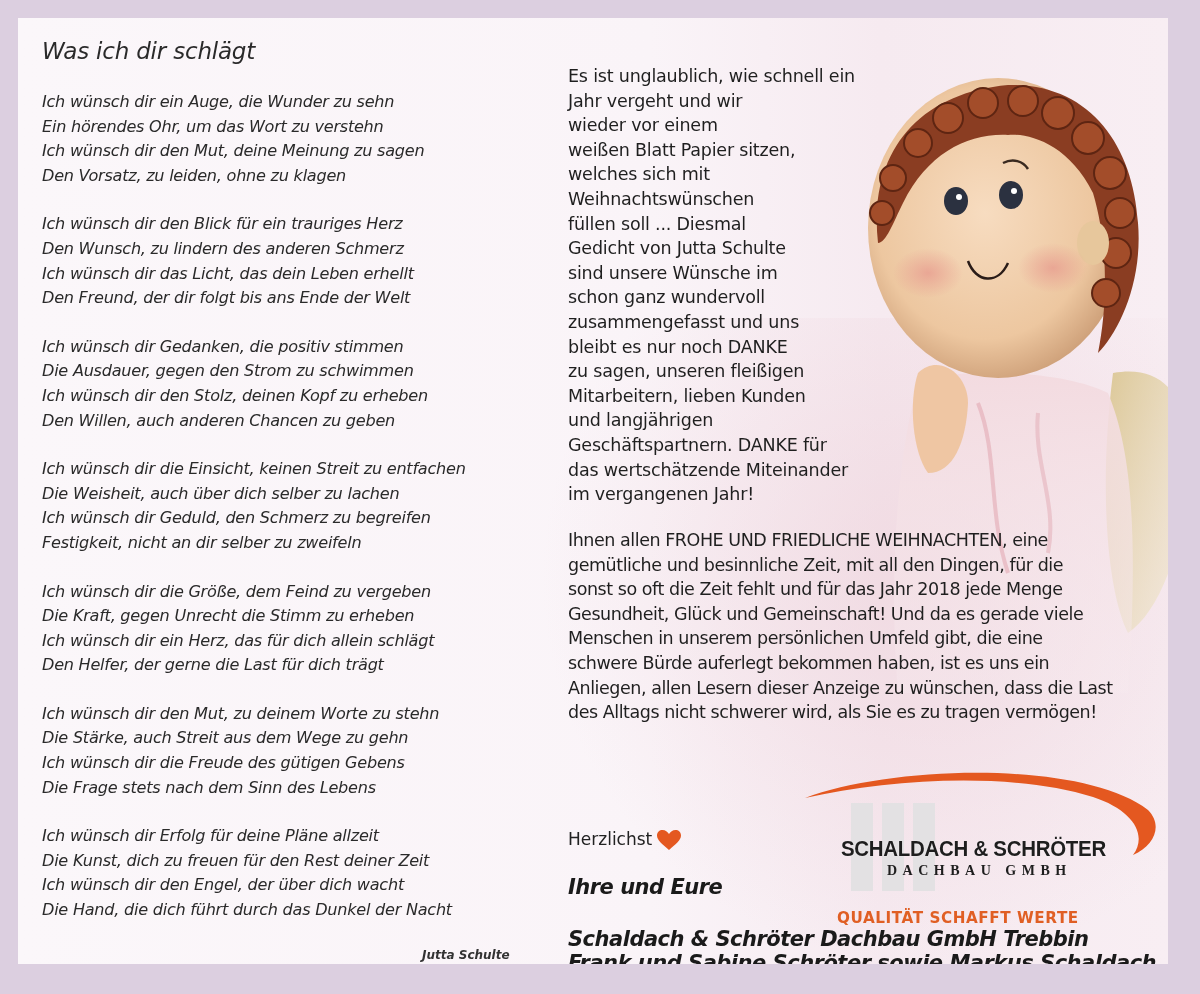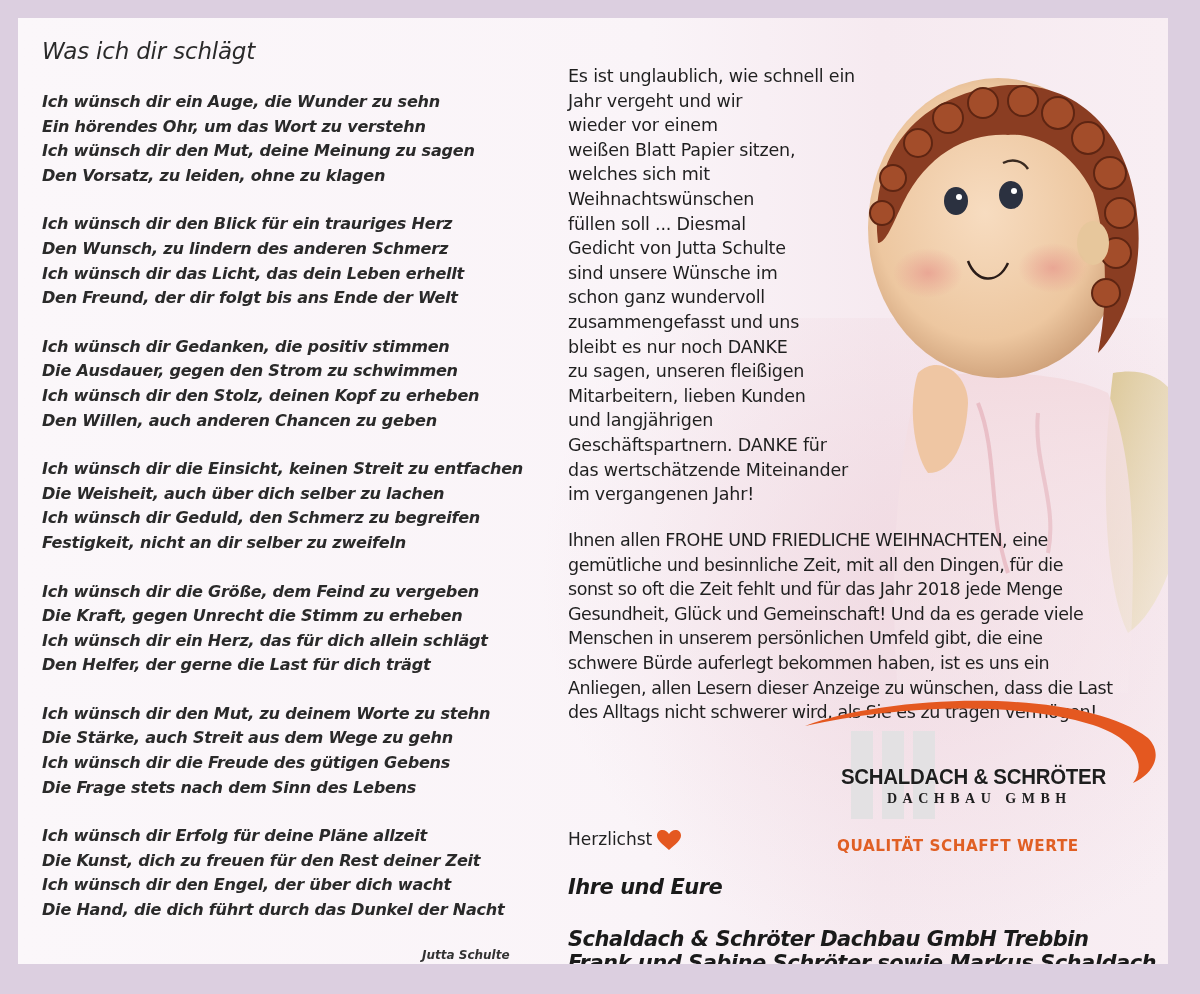--- a/index.html
+++ b/index.html
@@ -7,36 +7,36 @@
          font-family:"DejaVu Sans", sans-serif; color:#222; }
   .card { position:absolute; left:18px; top:18px; width:1150px; height:946px;
           background:linear-gradient(90deg,#fbf7fa 0%, #faf4f8 55%, #f6eaf0 75%, #f8eef3 100%);
           overflow:hidden; }
   .bgwash { position:absolute; left:520px; top:300px; width:640px; height:650px;
             background:radial-gradient(ellipse at 60% 40%, rgba(236,205,214,0.55), rgba(250,244,248,0) 70%); }
 
   
   .poem { position:absolute; left:24px; top:20px; width:480px; font-style:italic; color:#2a2a2a; }
   .poem-title { font-family:"DejaVu Sans", sans-serif; font-size:23px; font-weight:normal; margin:0 0 26px 0; letter-spacing:-0.2px; }
-  .stanza { margin:0 0 24px 0;font-weight:bold; }
+  .stanza { margin:0 0 24px 0; }
   .line { font-size:16.1px; line-height:24.6px; white-space:nowrap; letter-spacing:-0.25px; }
   .author { position:absolute; left:404px; top:930px; font-size:12px; font-style:italic; color:#333;font-weight:bold; }
 
   
   .intro { position:absolute; left:550px; top:46px; width:330px; font-size:17.5px; line-height:24.6px; color:#1f1f1f; letter-spacing:-0.2px; }
   .intro .l { white-space:nowrap; display:block; }
 
   .wishes { position:absolute; left:550px; top:510px; width:600px; font-size:17.5px; line-height:24.6px; color:#1f1f1f; letter-spacing:-0.45px; }
   .wishes .l { white-space:nowrap; display:block; }
 
   
   .angel { position:absolute; left:840px; top:55px; width:340px; height:620px; }
 
   
-  .logo { position:absolute; left:785px; top:680px; width:360px; height:170px; }
+  .logo { position:absolute; left:785px; top:752px; width:360px; height:170px; }
   .swoosh { position:absolute; left:0; top:0; }
   .bars { position:absolute; left:48px; top:33px; }
   .bar { position:absolute; top:0; width:22px; height:88px; background:#e3e1e3; }
   .logo-name { position:absolute; left:38px; top:66px; font-family:"Liberation Sans", sans-serif; font-weight:bold; font-size:22px;
                color:#1e1e1e; letter-spacing:-0.3px; transform:scaleX(0.93); transform-origin:left; white-space:nowrap; text-shadow:0 0 2px rgba(255,255,255,0.6);}
   .logo-sub { position:absolute; left:84px; top:93px; font-family:Liberation Serif, serif; font-weight:bold; font-size:14px;
               color:#1e1e1e; letter-spacing:5.5px; white-space:nowrap; }
   .slogan { position:absolute; left:34px; top:138px; font-family:"DejaVu Sans", sans-serif; font-weight:bold; font-size:16px;
             color:#e05f24; letter-spacing:0.6px; white-space:nowrap; transform:scaleX(0.95); transform-origin:left;}
 

